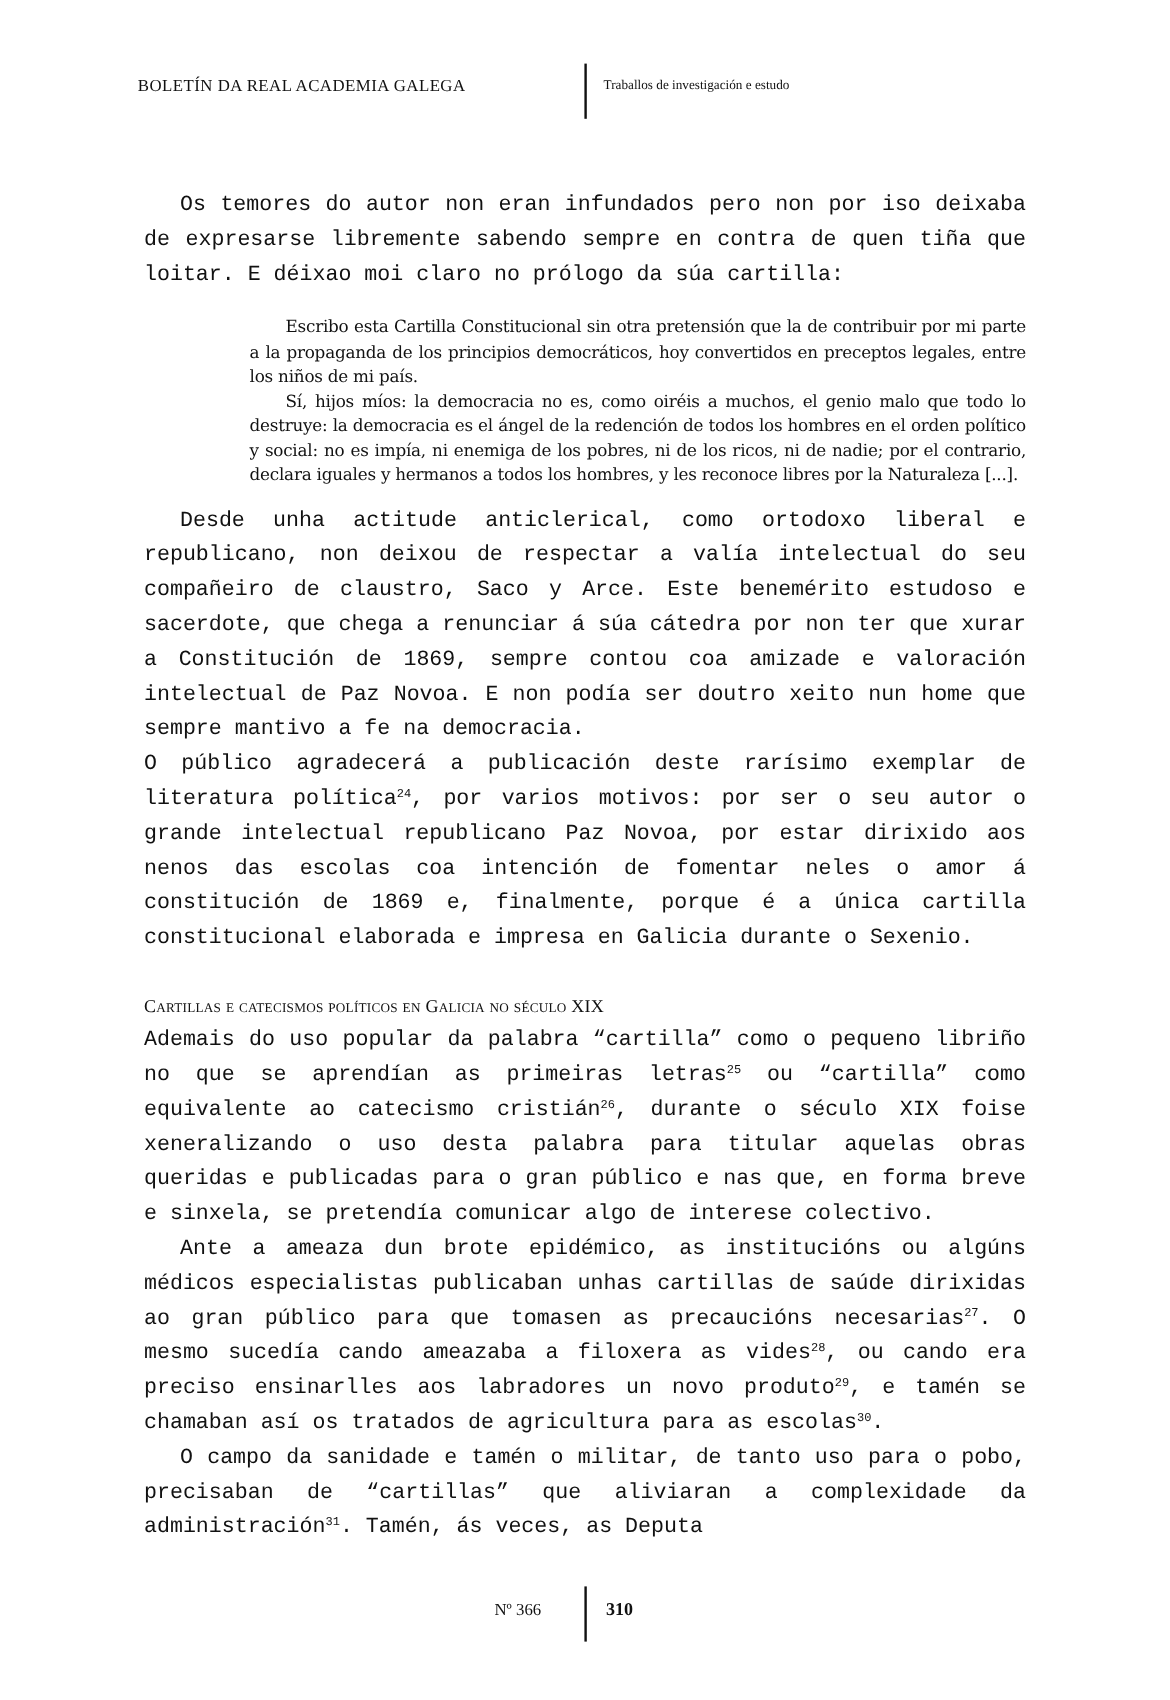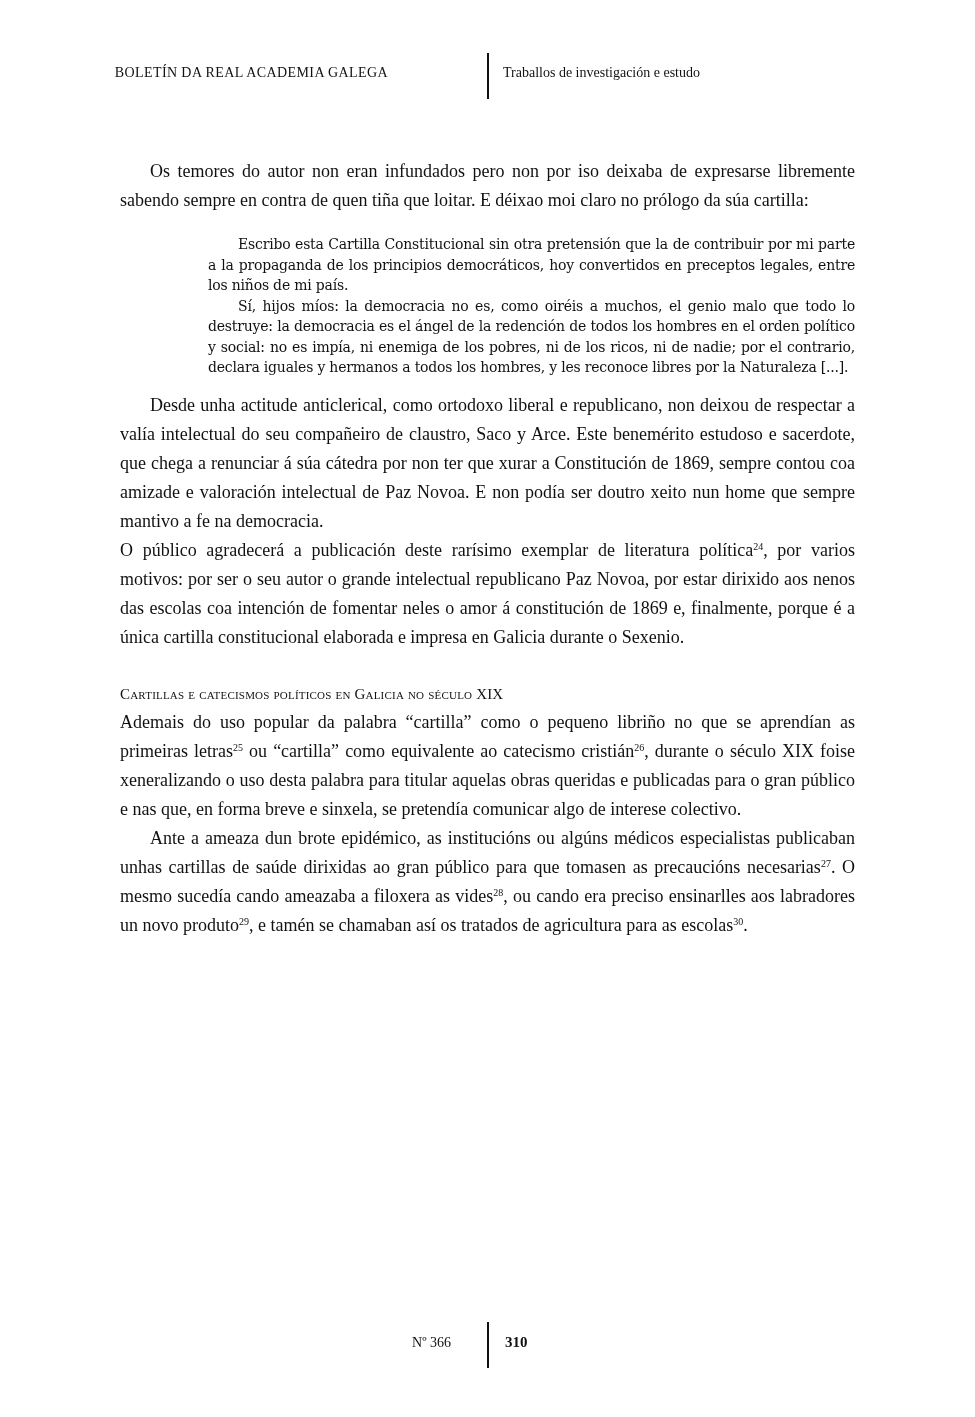--- a/index.html
+++ b/index.html
@@ -35,37 +35,38 @@
       left: 487px;
       top: 0;
       width: 1.5px;
       height: 46px;
       background: #111111;
     }
     .rh-right {
       position: absolute;
       left: 503px;
       top: 12px;
-      font-size: 14px;
+      font-size: 11px;
       white-space: nowrap;
     }
 
     .content {
       position: absolute;
       left: 120px;
       top: 157px;
       width: 735px;
     }
     p.body {
       margin: 0;
       font-size: 18px;
       line-height: 29px;
       text-align: justify;
       text-indent: 30px;
       hyphens: manual;
+      font-family: Liberation Mono, monospace;
     }
     p.body.noindent {
       text-indent: 0;
     }
     sup {
       font-size: 10px;
       line-height: 0;
       vertical-align: 6px;
     }
     .quote {
@@ -150,19 +151,20 @@
 
   <p class="body">Desde unha actitude anticlerical, como ortodoxo liberal e republicano, non deixou de respectar a valía intelectual do seu compañeiro de claustro, Saco y Arce. Este bene­mérito estudoso e sacerdote, que chega a renunciar á súa cátedra por non ter que xurar a Constitución de 1869, sempre contou coa amizade e valoración intelectual de Paz Novoa. E non podía ser doutro xeito nun home que sempre mantivo a fe na democracia.</p>
 
   <p class="body noindent"><span>O público agradecerá a publicación deste rarísimo exemplar de literatura política</span><sup>24</sup><span>, por varios motivos: por ser o seu autor o grande intelectual republicano Paz Novoa, por estar dirixido aos nenos das escolas coa intención de fomentar neles o amor á constitución de 1869 e, finalmente, porque é a única cartilla constitucional elaborada e impresa en Gali­cia durante o Sexenio.</span></p>
 
   <h3 class="subsection-title">Cartillas e catecismos políticos en Galicia no século XIX</h3>
   <p class="body noindent"><span>Ademais do uso popular da palabra “cartilla” como o pequeno libriño no que se apren­dían as primeiras letras</span><sup>25</sup><span> ou “cartilla” como equivalente ao catecismo cristián</span><sup>26</sup><span>, durante o século XIX foise xeneralizando o uso desta palabra para titular aquelas obras queridas e publicadas para o gran público e nas que, en forma breve e sinxela, se pretendía comu­nicar algo de interese colectivo.</span></p>
 
   <p class="body"><span>Ante a ameaza dun brote epidémico, as institucións ou algúns médicos especialistas publicaban unhas cartillas de saúde dirixidas ao gran público para que tomasen as pre­caucións necesarias</span><sup>27</sup><span>. O mesmo sucedía cando ameazaba a filoxera as vides</span><sup>28</sup><span>, ou cando era preciso ensinarlles aos labradores un novo produto</span><sup>29</sup><span>, e tamén se chamaban así os tra­tados de agricultura para as escolas</span><sup>30</sup><span>.</span></p>
 
+  <p class="body"><span>O campo da sanidade e tamén o militar, de tanto uso para o pobo, precisaban de “car­tillas” que aliviaran a complexidade da administración</span><sup>31</sup><span>. Tamén, ás veces, as Deputa­</span></p>
 </main>
 
 <div class="running-footer">
   <span class="rf-left">Nº 366</span>
   <span class="rf-divider"></span>
   <span class="rf-right">310</span>
 </div>
 
 </body></html>

